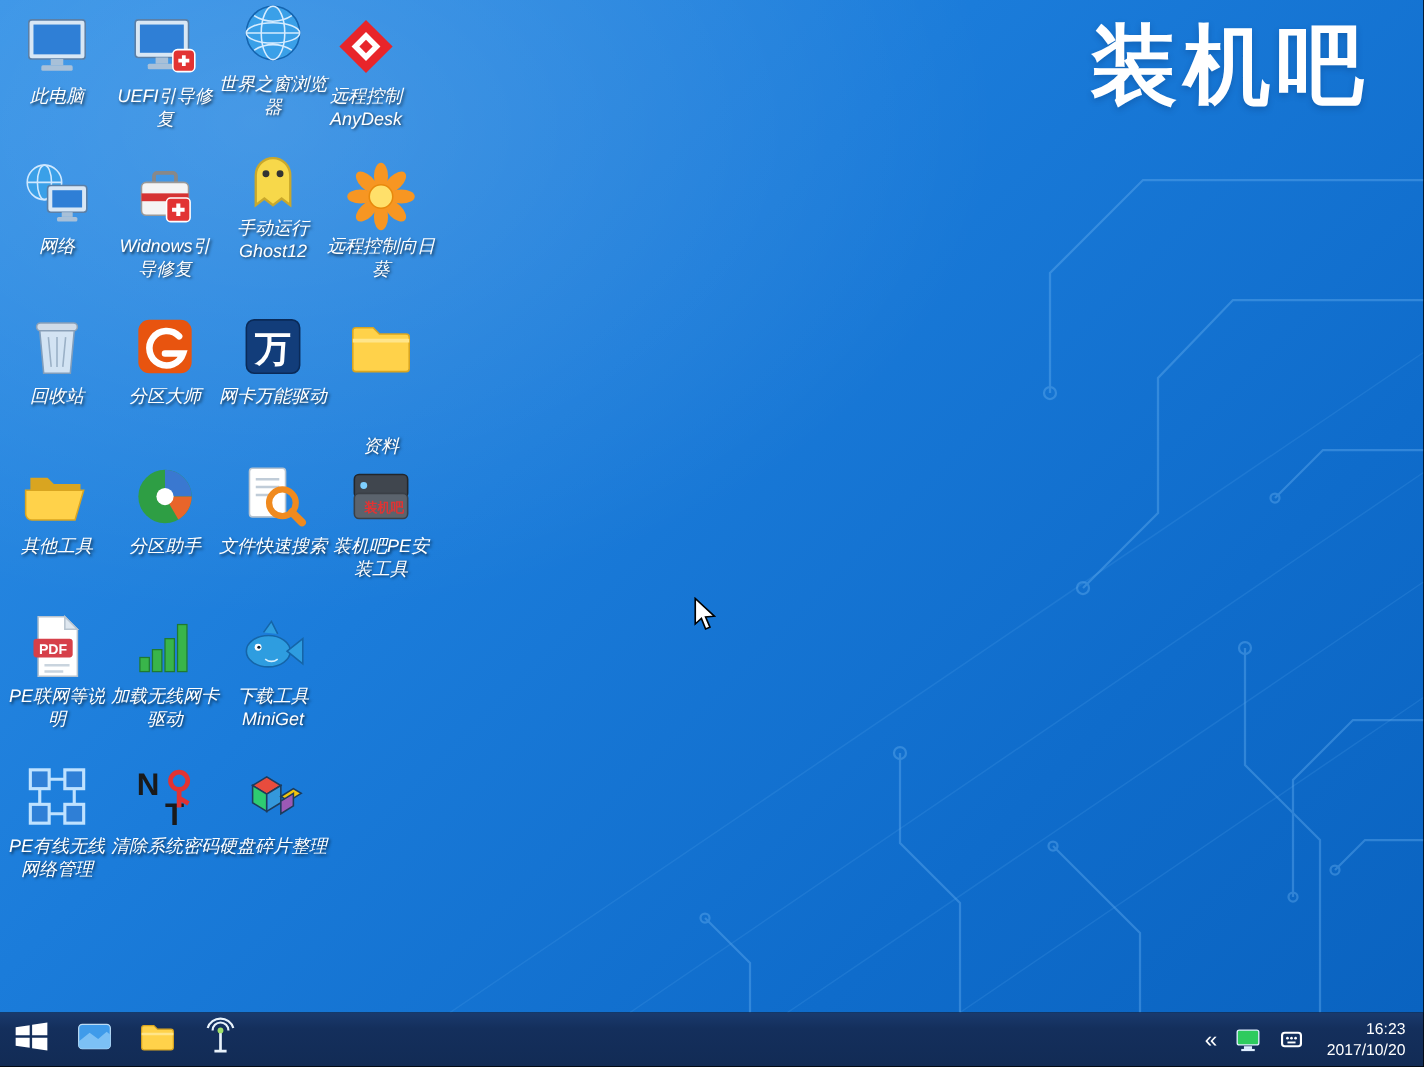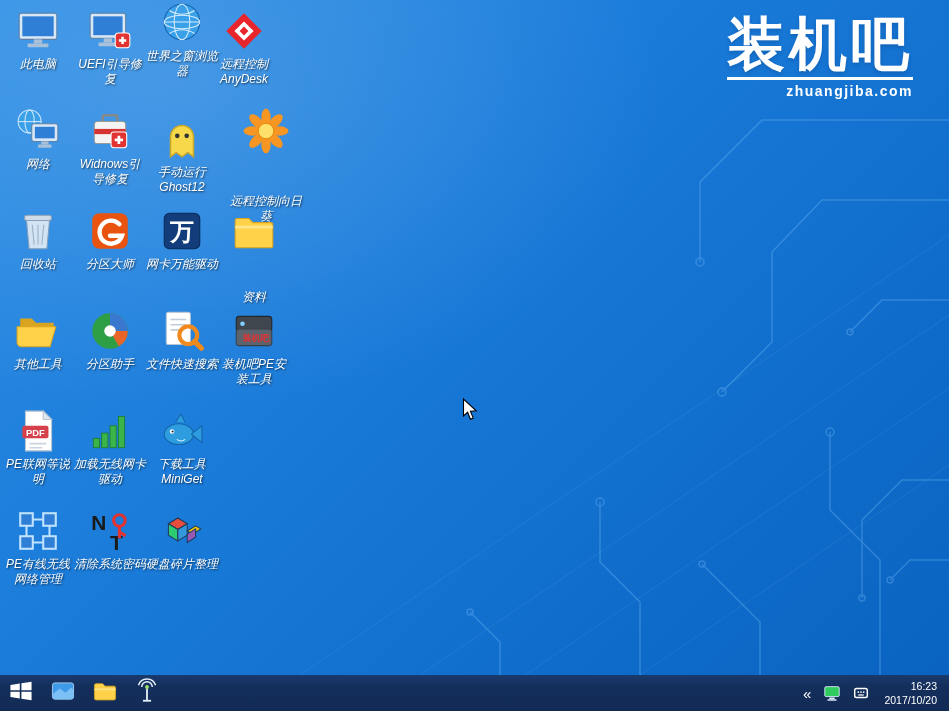--- a/index.html
+++ b/index.html
@@ -168,31 +168,31 @@
             <svg viewBox="0 0 44 44">
               <path d="M15 13v-4a2 2 0 0 1 2-2h10a2 2 0 0 1 2 2v4" fill="none" stroke="#888" stroke-width="2.4"></path>
               <rect x="7" y="13" width="30" height="21" rx="3" fill="#f4f4f4" stroke="#999"></rect>
               <rect x="7" y="20" width="30" height="5" fill="#d63333"></rect>
               <rect x="23" y="23" width="15" height="15" rx="2.5" fill="#e23333" stroke="#fff"></rect>
               <path d="M30.5 26.5v8M26.5 30.5h8" stroke="#fff" stroke-width="2.6"></path>
             </svg>
           </div>
           <div class="icon-label">Widnows引导修复</div>
         </div>
-        <div class="icon-cell" style="left: 146px; top: 116px;">
+        <div class="icon-cell" style="left: 146px; top: 96px;">
           <div class="icon-art">
             <svg viewBox="0 0 44 44">
               <path d="M11 39V20a11 11 0 0 1 22 0v19l-5.5-4.2L22 39l-5.5-4.2z" fill="#f7d84a" stroke="#c9a82c" stroke-width="1.5"></path>
               <circle cx="17.5" cy="19" r="2.2" fill="#333"></circle>
               <circle cx="26.5" cy="19" r="2.2" fill="#333"></circle>
             </svg>
           </div>
           <div class="icon-label">手动运行Ghost12</div>
         </div>
-        <div class="icon-cell" style="left: 230px; top: 108px; gap: 37px;">
+        <div class="icon-cell" style="left: 218px; top: 108px;">
           <div class="icon-art">
             <svg viewBox="0 0 44 44">
               <g fill="#f79622">
                 <ellipse cx="22" cy="9" rx="4.5" ry="8.5"></ellipse>
                 <ellipse cx="22" cy="35" rx="4.5" ry="8.5"></ellipse>
                 <ellipse cx="9" cy="22" rx="8.5" ry="4.5"></ellipse>
                 <ellipse cx="35" cy="22" rx="8.5" ry="4.5"></ellipse>
                 <g transform="rotate(45 22 22)">
                   <ellipse cx="22" cy="9" rx="4.5" ry="8.5"></ellipse>
                   <ellipse cx="22" cy="35" rx="4.5" ry="8.5"></ellipse>
@@ -360,21 +360,20 @@
                 <path d="M27 33l8-5v-8l-8 5z" fill="#9b59b6"></path>
               </g>
             </svg>
           </div>
           <div class="icon-label">硬盘碎片整理</div>
         </div>
       </div>
 
     <div class="watermark">
       <div class="wm-big">装机吧</div>
-      <div class="wm-sub">zhuangjiba.com</div>
     </div>
 
     <div class="cursor">
       <svg width="17" height="24" viewBox="0 0 17 24">
         <path d="M1.5 1 L1.5 18 L5.6 14.3 L8.4 21.3 L11.3 20.1 L8.4 13.3 L14.2 12.8 Z" fill="#fff" stroke="#000" stroke-width="1.1"></path>
       </svg>
     </div>
   </div>
 
   <div class="taskbar">

